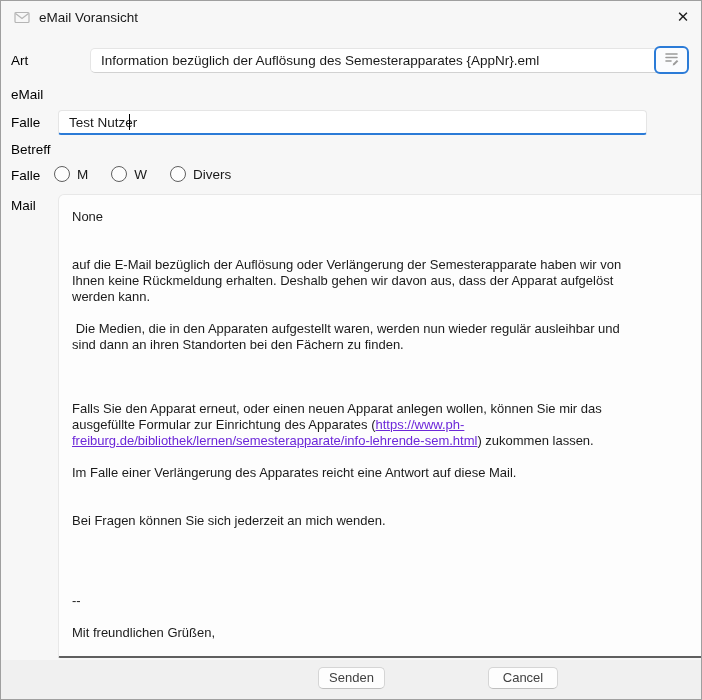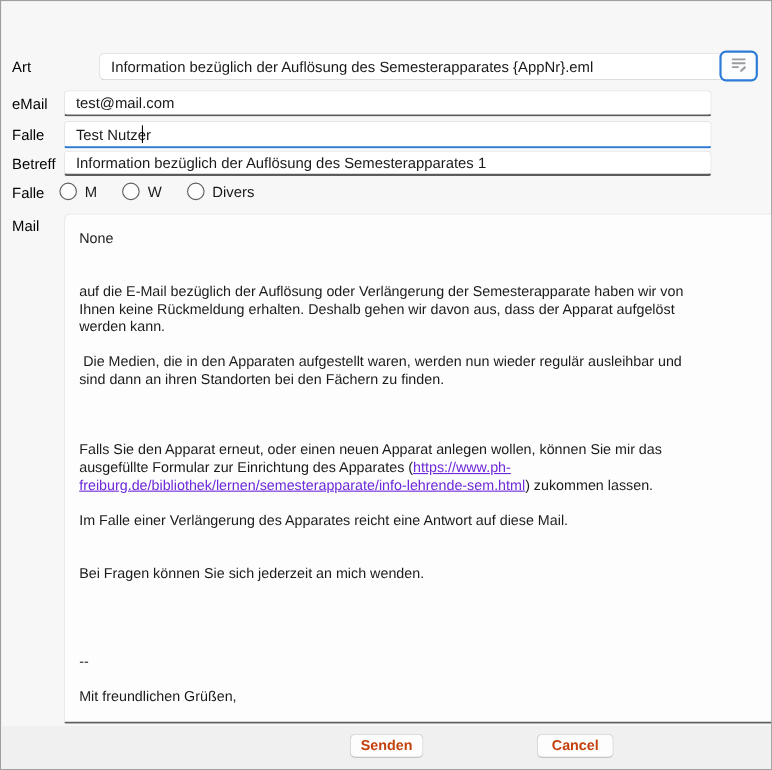--- a/index.html
+++ b/index.html
@@ -60,59 +60,69 @@
   .mail-text a { color:#6d28d9; text-decoration:underline; overflow-wrap:anywhere; }
   .v-scrollbar {
     position:absolute; right:4px; top:8px; width:2.5px; height:444px;
     background:#c2c2c2; border-radius:2px;
   }
   
   .footer { position:absolute; left:0; top:659px; width:100%; height:41px; background:#f0f0f0; }
   .btn {
     position:absolute; top:7px; height:22px; background:#fdfdfd;
     border:1px solid #d5d5d5; border-bottom-color:#bfbfbf; border-radius:5px;
-    font-size:13px; color:#c2410c; text-align:center; line-height:20px;
-    font-family:"Liberation Sans",sans-serif; cursor:default;font-weight:bold;
+    font-size:13px; color:#404040; text-align:center; line-height:20px;
+    font-family:"Liberation Sans",sans-serif; cursor:default;
   }
   .btn-send { left:317px; width:67px; }
   .btn-cancel { left:487px; width:70px; }
 </style>
 </head>
 <body>
 
 <div class="window">
 
+  <div class="titlebar">
+    <span class="app-icon">
+      <svg width="16" height="13" viewBox="0 0 16 13">
+        <rect x="1" y="1.5" width="14" height="10" rx="1" fill="none" stroke="#b5b5b5" stroke-width="1.2"></rect>
+        <path d="M1.5 2.5 L8 7.5 L14.5 2.5" fill="none" stroke="#b5b5b5" stroke-width="1.2"></path>
+      </svg>
+    </span>
+    <span class="win-title">eMail Voransicht</span>
+    <div class="close-btn">
+      <span>✕</span>
+    </div>
+  </div>
 
   <span class="lbl" style="top:52px;">Art</span>
   <div class="field combobox" style="top:47px; height:25px;">
     <span class="cb-text">Information bezüglich der Auflösung des Semesterapparates {AppNr}.eml</span>
     <span>
       <svg width="12" height="10" viewBox="0 0 12 10">
         <path d="M2 3 L6 7 L10 3" fill="none" stroke="#3c3c3c" stroke-width="1.2"></path>
       </svg>
     </span>
   </div>
   <div class="edit-btn">
     <span>
       <svg width="17" height="16" viewBox="0 0 17 16">
         <path d="M3 4 H14 M3 7.5 H14 M3 11 H8" fill="none" stroke="#9b9b9b" stroke-width="1.6" stroke-linecap="round"></path>
         <path d="M10.2 13.6 L13.9 9.9 L15.3 11.3 L11.6 15 L9.7 15.4 Z" fill="#9b9b9b"></path>
       </svg>
     </span>
   </div>
 
   <span class="lbl" style="top:86px;">eMail</span>
-  <input class="field" style="top: 81px; height: 24px;" value="test@mail.com">
 
   <span class="lbl" style="top:114px;">Falle</span>
   <input class="field focused" style="top: 109px; height: 25px;" value="Test Nutzer">
   <div class="caret"></div>
 
   <span class="lbl" style="top:141px;">Betreff</span>
-  <input class="field" style="top: 136px; height: 23px;" value="Information bezüglich der Auflösung des Semesterapparates 1">
 
   <span class="lbl" style="top:167px;">Falle</span>
   <div class="radio-group">
     <div class="radio-item">
       <span class="radio-circle"></span>
       <span class="radio-label">M</span>
     </div>
     <div class="radio-item">
       <span class="radio-circle"></span>
       <span class="radio-label">W</span>

